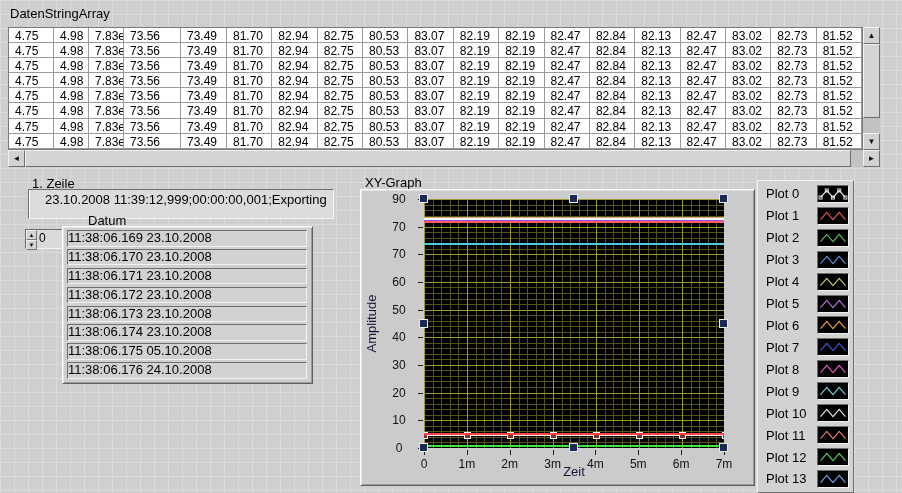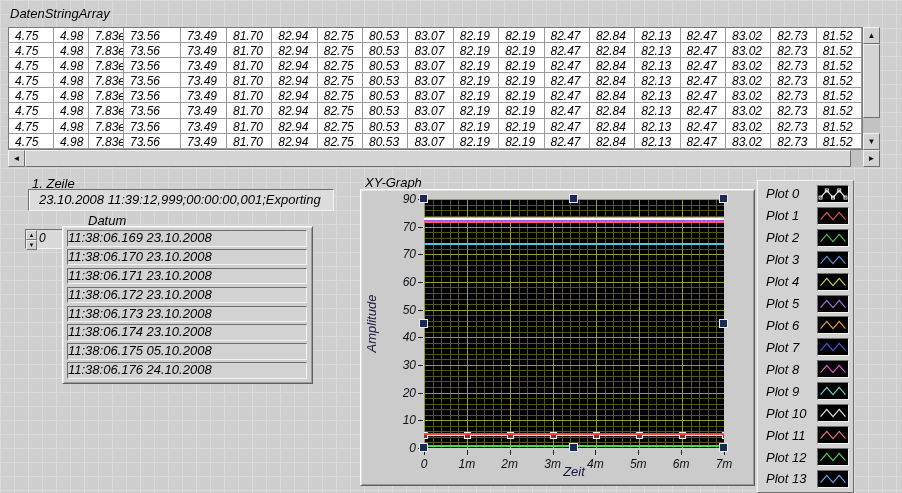--- a/index.html
+++ b/index.html
@@ -5,21 +5,20 @@
   * { margin:0; padding:0; box-sizing:border-box; }
   html,body { width:902px; height:493px; }
   body { font-family:"Liberation Sans", sans-serif; color:#000; }
   #screen {
     position:relative; width:902px; height:493px; overflow:hidden;
     background-color:#cfcfcf;
     background-image:
       linear-gradient(#dbdbdb 1px, transparent 1px),
       linear-gradient(90deg, #dbdbdb 1px, transparent 1px);
     background-size:14px 14px;
-    font-style:italic;
   }
   .lbl { position:absolute; font-size:13px; color:#000; white-space:nowrap; }
 
   
   .raised  { border:1px solid; border-color:#f2f2f2 #6e6e6e #6e6e6e #f2f2f2; }
   .sunken  { border:1px solid; border-color:#6e6e6e #f2f2f2 #f2f2f2 #6e6e6e; }
   .raised2 { border:1px solid; border-color:#ffffff #5f5f5f #5f5f5f #ffffff;
              box-shadow: inset 1px 1px 0 #e2e2e2, inset -1px -1px 0 #9a9a9a; }
 
   
@@ -40,22 +39,22 @@
   .sb-btn { position:absolute; width:17px; height:17px; background:#d2d2d2;
     border:1px solid; border-color:#f2f2f2 #6e6e6e #6e6e6e #f2f2f2;
     font-size:8px; line-height:15px; text-align:center; color:#111; cursor:default; }
   .sb-track { position:absolute; background:#c2c2c2; }
   .sb-thumb { position:absolute; background:#d4d4d4;
     border:1px solid; border-color:#f2f2f2 #6e6e6e #6e6e6e #f2f2f2; }
   #vsb { position:absolute; left:855px; top:0; width:17px; height:123px; }
   #hsb { position:absolute; left:0; top:123px; width:872px; height:17px; }
 
   
-  #zeile-field { position:absolute; left:28px; top:189px; width:306px; height:22px;
-    background:#dcdcdc; font-size:13px; line-height:19px; padding-left:10px;
+  #zeile-field { position:absolute; left:28px; top:189px; width:306px; height:30px;
+    background:#dcdcdc; font-size:13px; line-height:19px; padding-left:16px;
     box-shadow: inset 1px 0 0 #fff; white-space:nowrap; overflow:hidden; }
   #spinner { position:absolute; left:25px; top:229px; width:49px; height:20px;
     background:#d8d8d8; display:flex; }
   #spin-arrows { width:11px; display:flex; flex-direction:column; }
   .spin-btn { flex:1; font-size:6px; line-height:8px; text-align:center;
     background:#d2d2d2; border:1px solid; border-color:#f0f0f0 #777 #777 #f0f0f0; color:#111; }
   #spin-value { flex:1; font-size:12px; line-height:17px; padding-left:2px; background:#dadada; }
   #datum-list { position:absolute; left:62px; top:226px; width:251px; height:158px;
     background:#cfcfcf; padding:3px 5px 3px 4px; }
   .ditem { height:16.5px; margin-bottom:2.4px; background:#d2d2d2;
@@ -68,21 +67,21 @@
   #plot { position:absolute; left:63px; top:9px; width:300px; height:249px;
     background-color:#000; overflow:hidden;
     background-image:
       repeating-linear-gradient(to right,  #9a9a2e 0 1px, transparent 1px 43px),
       repeating-linear-gradient(to bottom, #9a9a2e 0 1px, transparent 1px 27.67px),
       repeating-linear-gradient(to right,  #54541c 0 1px, transparent 1px 8.6px),
       repeating-linear-gradient(to bottom, #54541c 0 1px, transparent 1px 5.53px); }
   .pline { position:absolute; left:0; width:100%; height:2px; }
   .pmark { position:absolute; width:7px; height:7px; background:#8c2e2e;
     border:1px solid #f4f4f4; }
-  .ytick-lbl { position:absolute; font-size:12px; width:34px; text-align:right; color:#101018; }
+  .ytick-lbl { position:absolute; font-size:12px; width:34px; text-align:center; color:#101018; }
   .ytick-mark { position:absolute; width:5px; height:1px; background:#1a1a1a; }
   .xtick-lbl { position:absolute; font-size:12px; width:34px; text-align:center; color:#101018; }
   .xtick-mark { position:absolute; width:1px; height:5px; background:#1a1a1a; }
   #ylabel { position:absolute; left:-30px; top:126px; width:80px; text-align:center;
     font-size:13px; color:#16163a; transform:rotate(-90deg); }
   #xlabel { position:absolute; left:178px; top:274px; width:70px; text-align:center;
     font-size:13px; color:#16163a; }
   .handle { position:absolute; width:9px; height:9px; border:1px solid #e8e8e8; z-index:5; }
 
   

